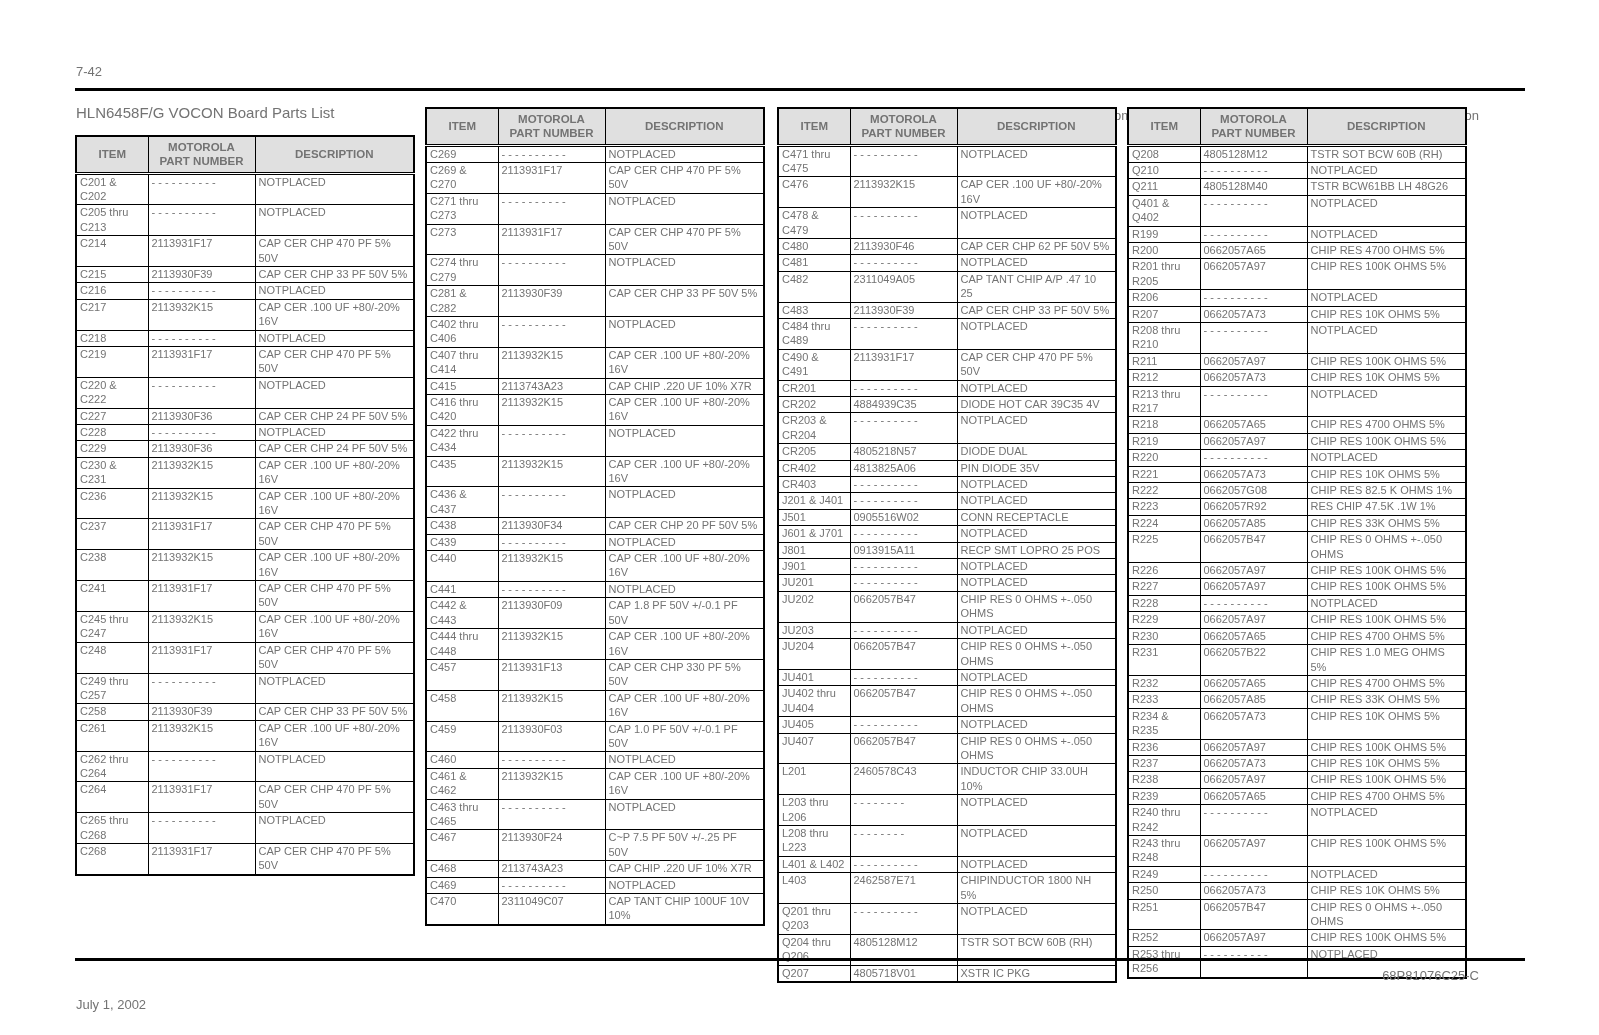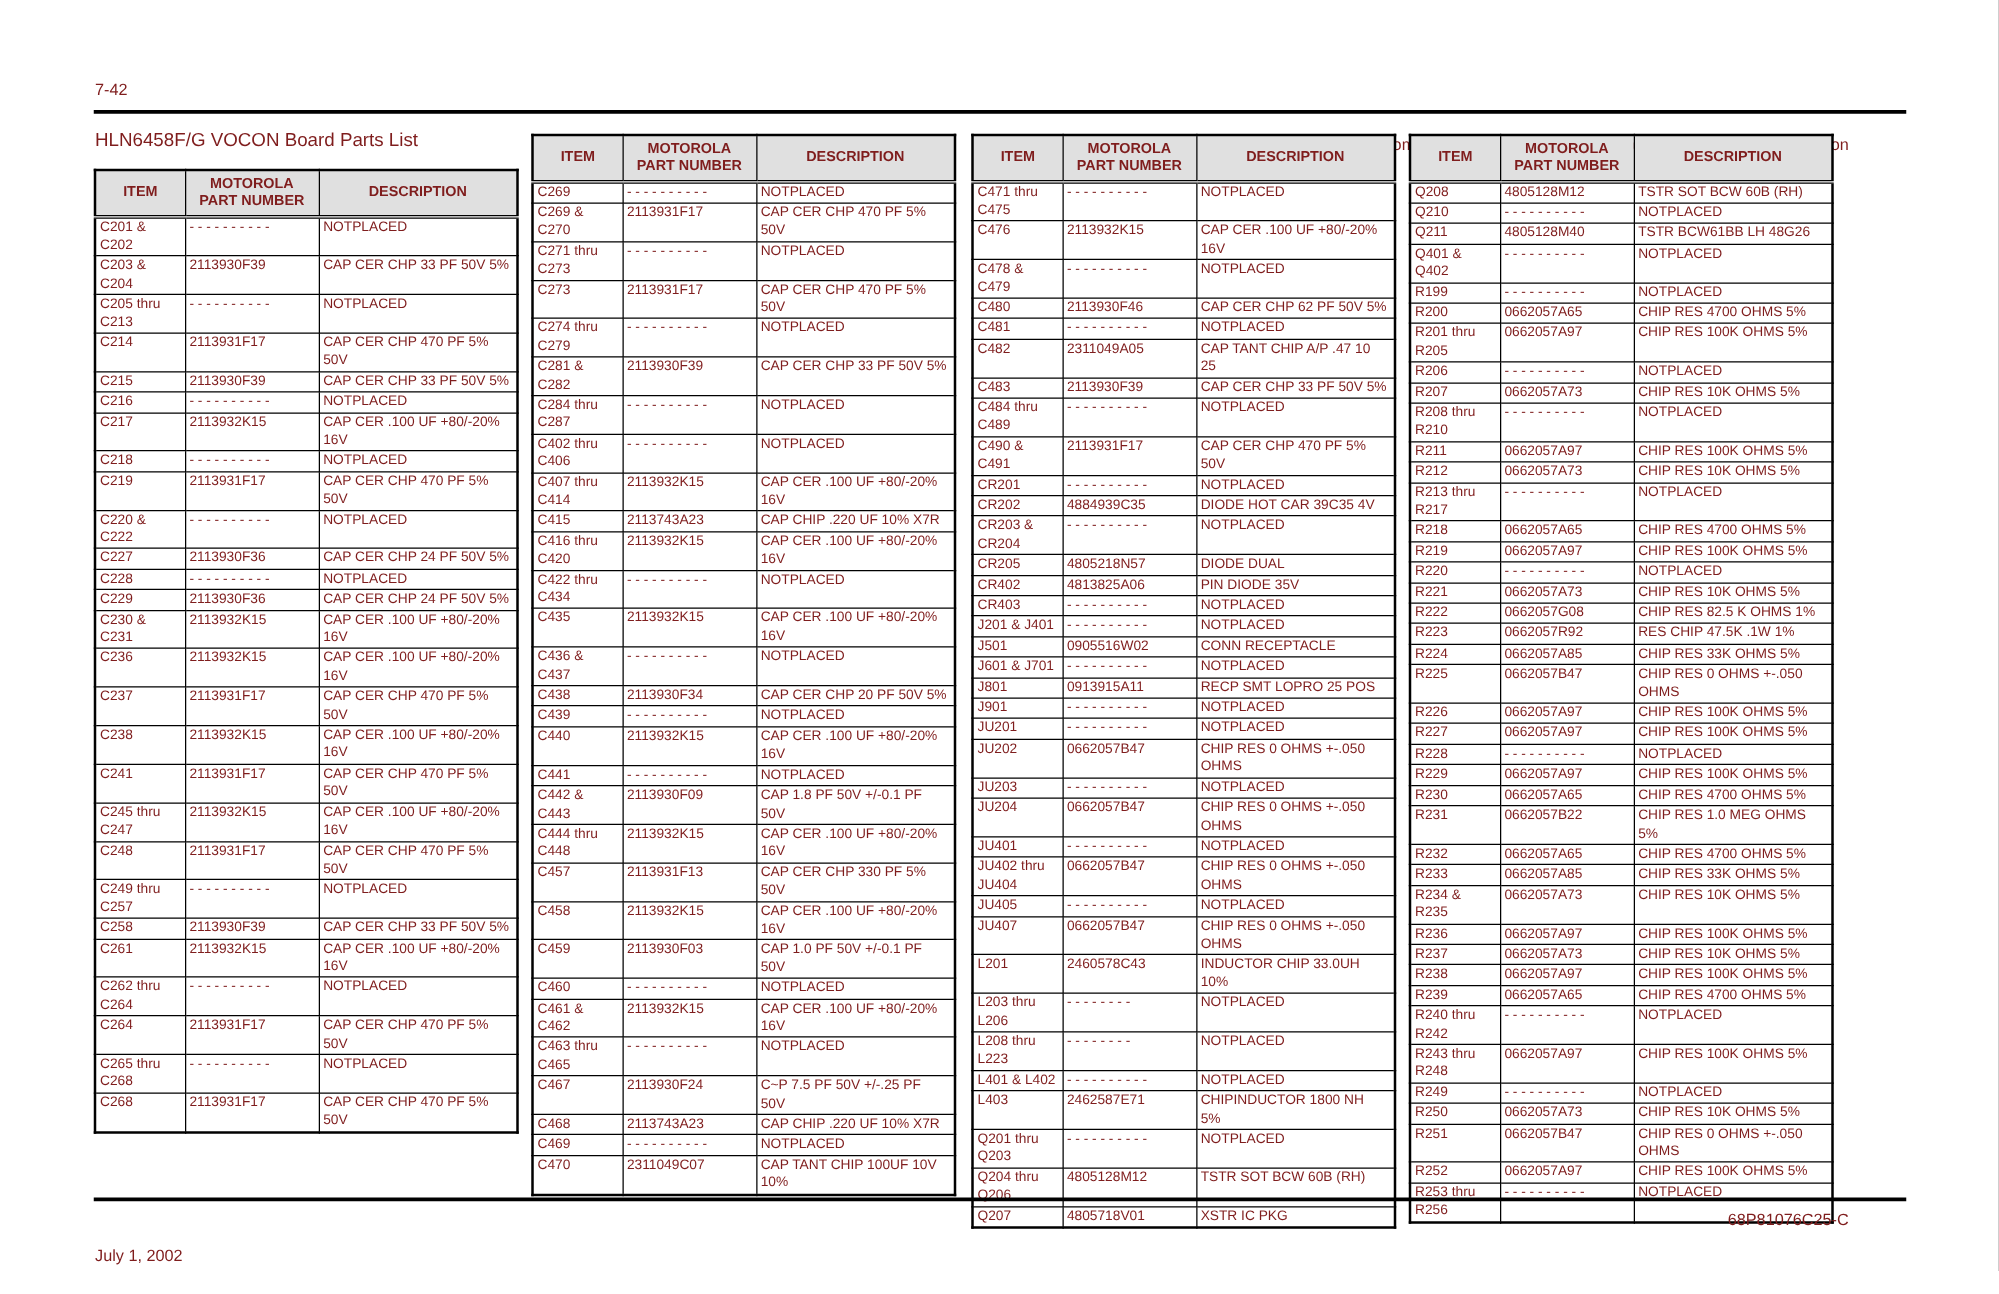--- a/index.html
+++ b/index.html
@@ -1,19 +1,19 @@
 <!DOCTYPE html>
 <html><head>
 <meta charset="utf-8">
 <style>
   * { margin:0; padding:0; box-sizing:border-box; }
   html,body { background:#888; }
   .page {
     position:relative; width:1599px; height:1035px; background:#ffffff;
-    font-family:"Liberation Sans", sans-serif; color:#7f1d1d; overflow:hidden;
+    font-family:"Liberation Sans", sans-serif; color:#737373; overflow:hidden;
   }
   .page-num { position:absolute; left:76px; top:64px; font-size:13px; }
   .header-right { position:absolute; right:120px; top:64px; font-size:13px;margin-top:44px; }
   .top-rule { position:absolute; left:75px; top:88px; width:1450px; height:3px; background:#000; }
   .doc-title { position:absolute; left:76px; top:104px; font-size:15px; font-weight:normal; }
   .tbl-wrap { position:absolute; width:338px; }
   .tbl-wrap.t1 { left:75px;  top:135px; }
   .tbl-wrap.t2 { left:425px; top:107px; }
   .tbl-wrap.t3 { left:777px; top:107px; }
   .tbl-wrap.t4 { left:1127px; top:107px; }
@@ -63,26 +63,20 @@
         </tr>
       </thead>
       <tbody>
           <tr>
             <td>C201 &amp;
 C202</td>
             <td>- - - - - - - - - -</td>
             <td>NOTPLACED</td>
           </tr>
           <tr>
-            <td>C203 &amp;
-C204</td>
-            <td>2113930F39</td>
-            <td>CAP CER CHP 33 PF 50V 5%</td>
-          </tr>
-          <tr>
             <td>C205 thru
 C213</td>
             <td>- - - - - - - - - -</td>
             <td>NOTPLACED</td>
           </tr>
           <tr>
             <td>C214</td>
             <td>2113931F17</td>
             <td>CAP CER CHP 470 PF 5%
 50V</td>
@@ -270,26 +264,20 @@
             <td>- - - - - - - - - -</td>
             <td>NOTPLACED</td>
           </tr>
           <tr>
             <td>C281 &amp;
 C282</td>
             <td>2113930F39</td>
             <td>CAP CER CHP 33 PF 50V 5%</td>
           </tr>
           <tr>
-            <td>C284 thru
-C287</td>
-            <td>- - - - - - - - - -</td>
-            <td>NOTPLACED</td>
-          </tr>
-          <tr>
             <td>C402 thru
 C406</td>
             <td>- - - - - - - - - -</td>
             <td>NOTPLACED</td>
           </tr>
           <tr>
             <td>C407 thru
 C414</td>
             <td>2113932K15</td>
             <td>CAP CER .100 UF +80/-20%

